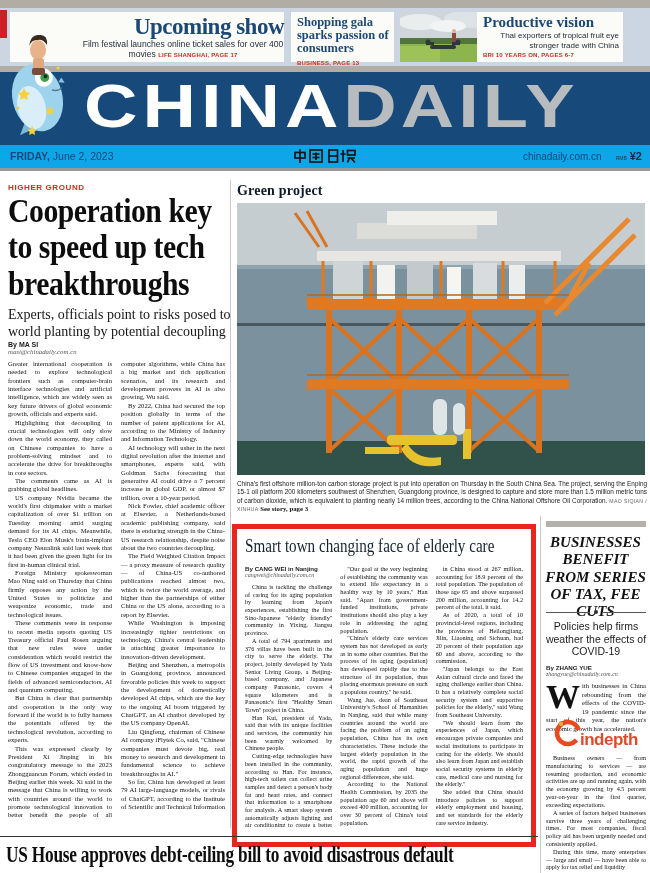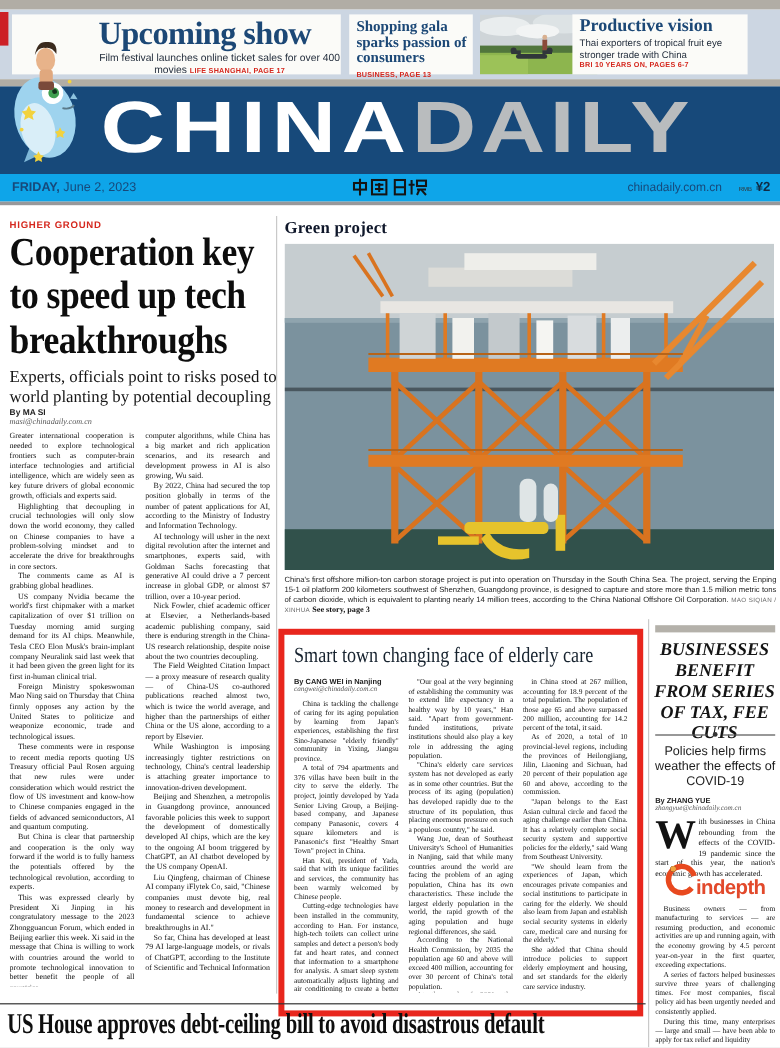--- a/index.html
+++ b/index.html
@@ -9,24 +9,24 @@
 
   
   .topstrip{top:0;left:0;width:650px;height:8px;background:#b1ada5;}
   .edge-tab{top:10px;left:0;width:7px;height:28px;background:#cc2026;}
   .banner{top:8px;left:0;width:650px;height:58px;background:#ccd6e2;}
   .panel{position:absolute;top:4px;height:50px;background:#fbfbf8;}
   .p1{left:10px;width:274px;}
   .p2{left:291px;width:103px;}
   .p3{left:477px;width:146px;}
   .promo-title{font-family:"Liberation Serif",serif;font-weight:bold;color:#1c4876;line-height:1;}
-  .p1 .promo-title{font-size:27px;text-align:left;padding:3px 0 2px 72px;letter-spacing:-0.5px;}
+  .p1 .promo-title{font-size:23px;text-align:right;padding:3px 0 2px 72px;letter-spacing:-0.5px;}
   .p2 .promo-title{font-size:12.5px;padding:4px 4px 2px 6px;line-height:1.05;}
   .p3 .promo-title{font-size:15px;padding:3px 4px 1px 6px;}
-  .promo-text{font-family:"Liberation Sans",sans-serif;color:#1d2837;}
+  .promo-text{font-family:"Liberation Sans",sans-serif;color:#1d2837;text-align:right;}
   .p1 .promo-text{font-size:8.6px;line-height:1.15;text-align:center;padding-left:72px;}
   .p3 .promo-text{font-size:8px;line-height:1.2;padding:0 4px 0 6px;}
   .kick{font-family:"Liberation Sans",sans-serif;font-weight:bold;color:#d5281e;font-size:6px;letter-spacing:0.2px;}
   .p1 .kick{display:inline;}
   .p2 .kick{display:block;padding:3px 0 0 6px;}
   .p3 .kick{display:block;padding:2px 0 0 6px;}
   .bannerphoto{position:absolute;left:400px;top:4px;width:98px;height:50px;overflow:hidden;}
   .midstrip{top:66px;left:0;width:650px;height:6px;background:#b1ada5;}
 
   

